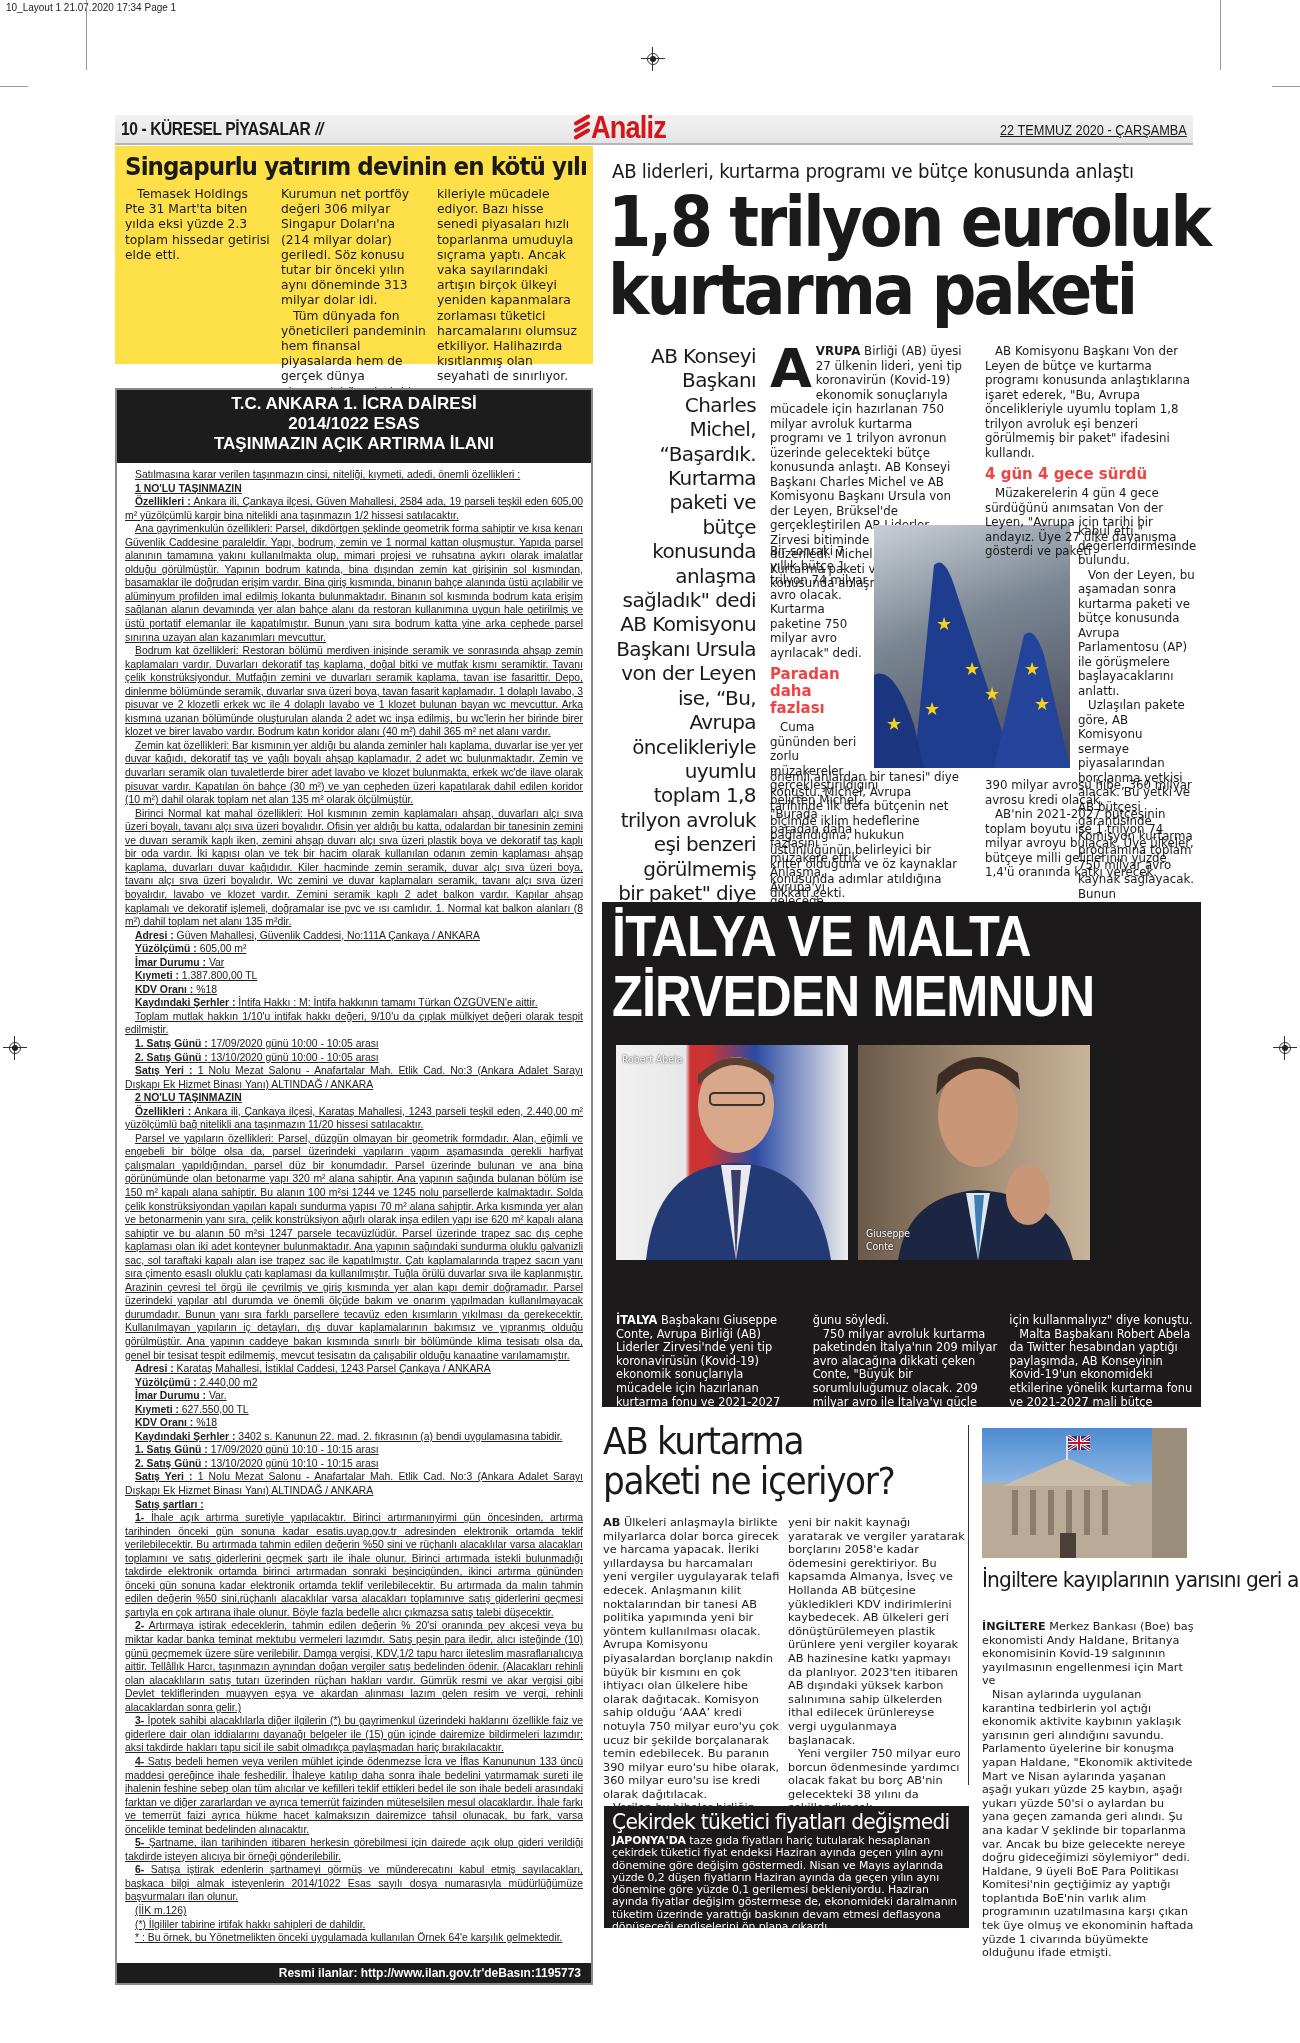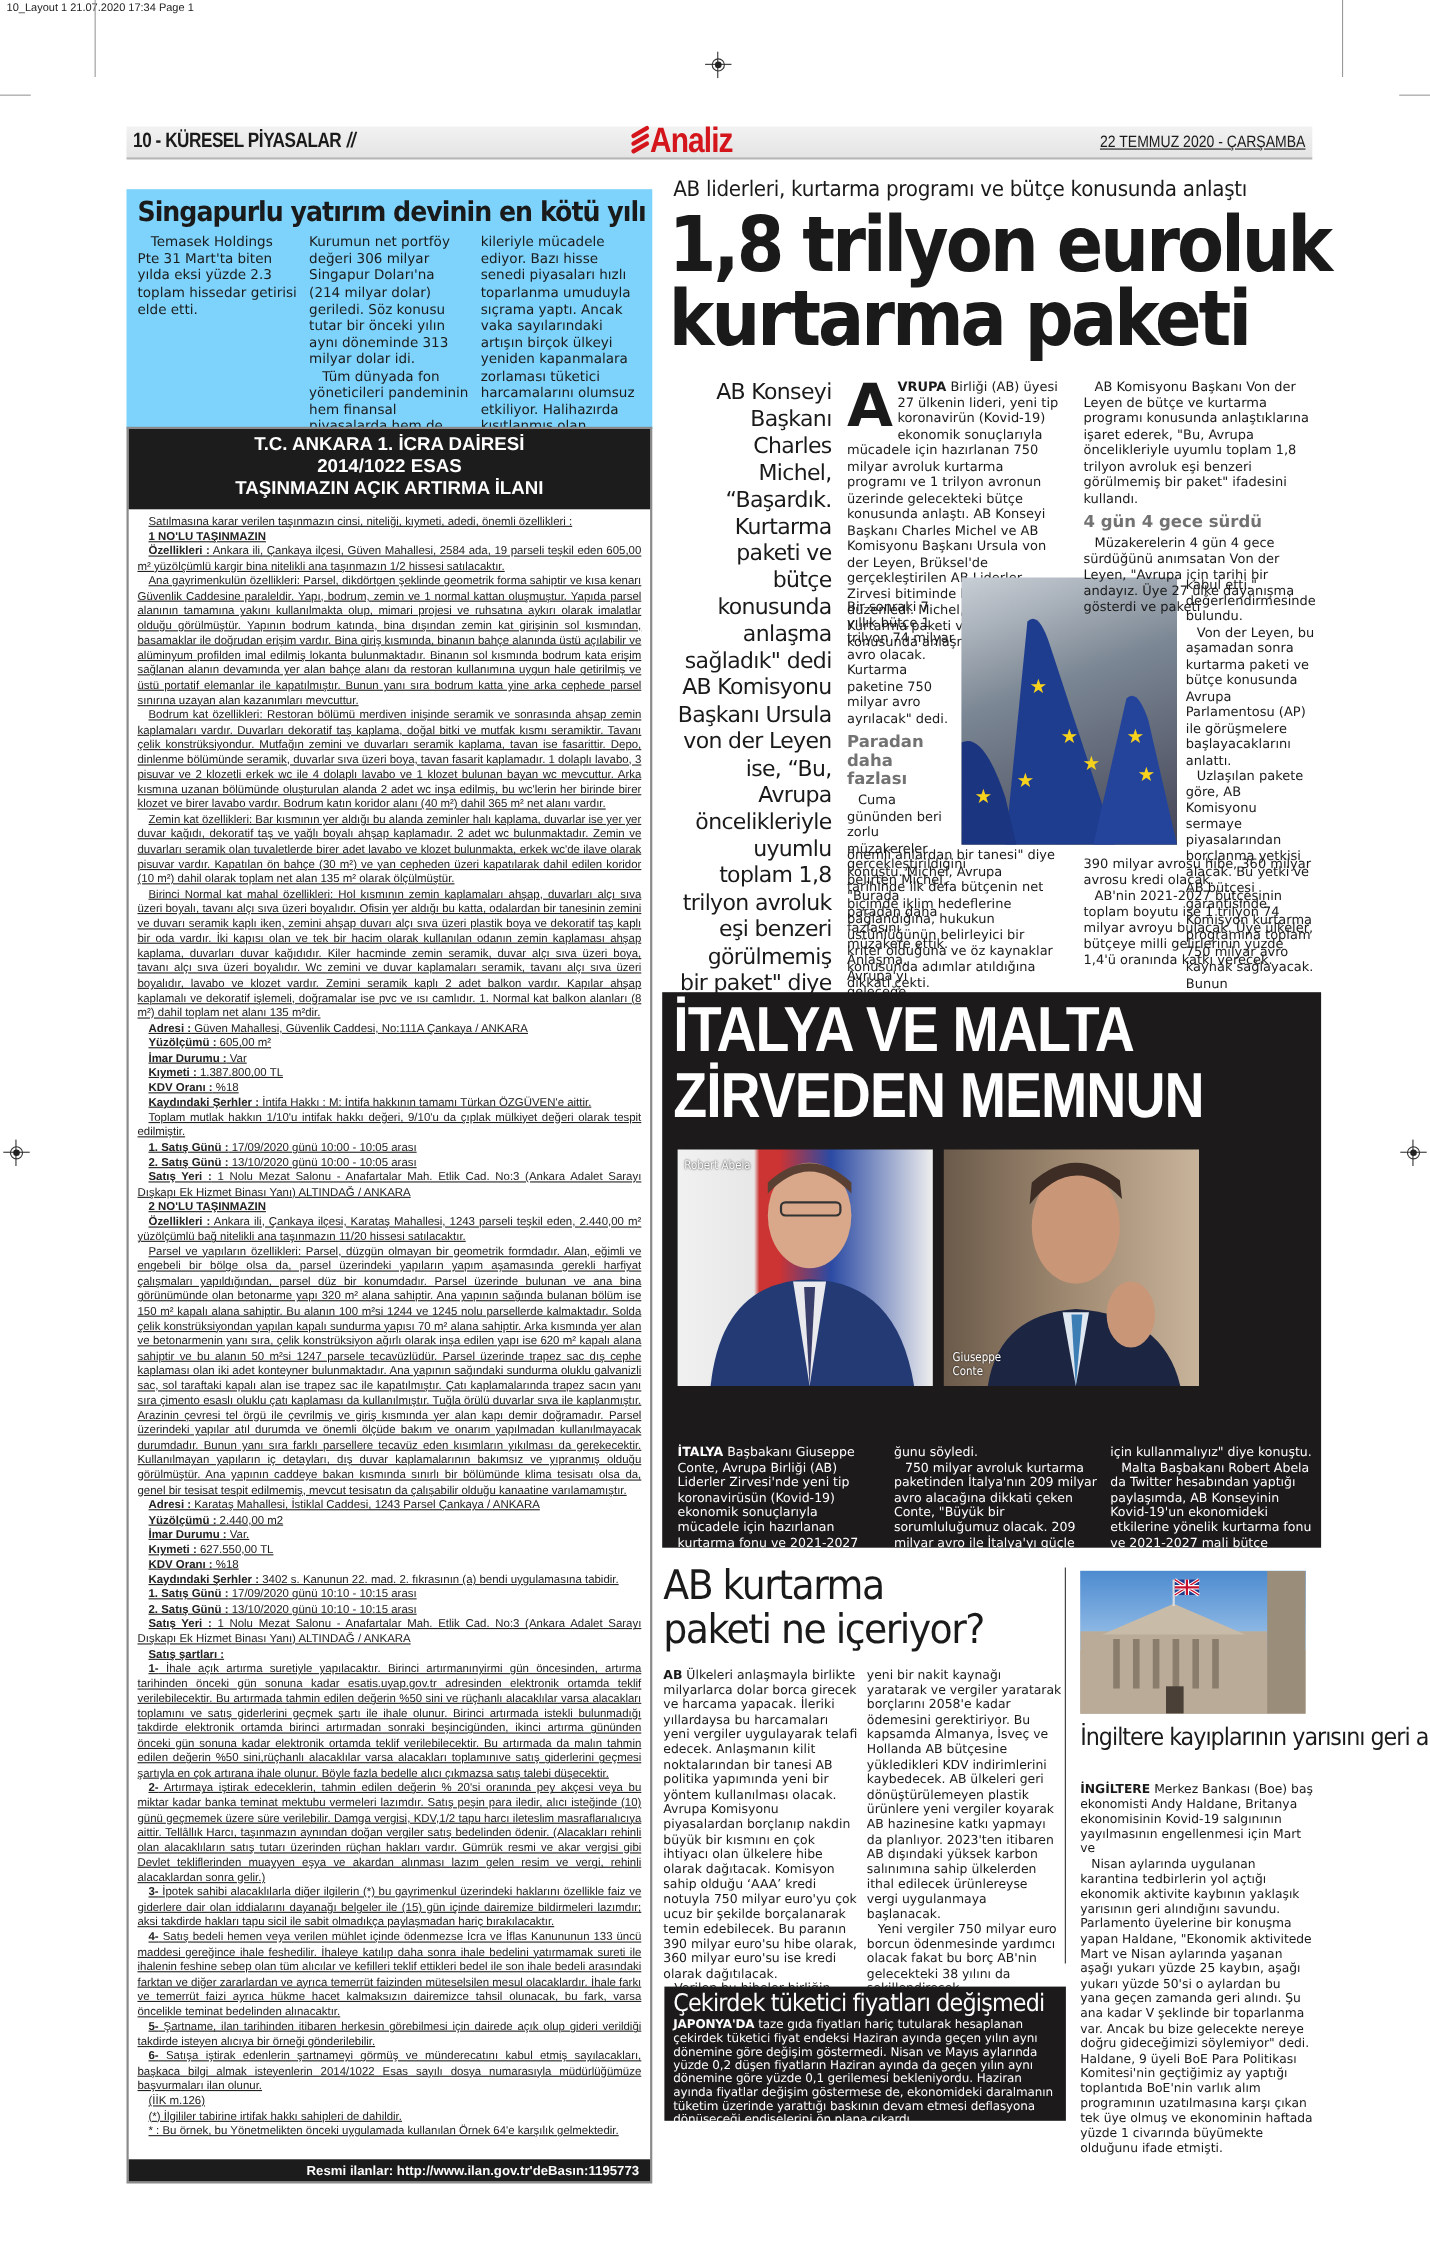--- a/index.html
+++ b/index.html
@@ -20,42 +20,42 @@
     background: linear-gradient(#f2f2f2, #e4e4e4); border-bottom: 2px solid #b5b5b5; }
   .sec-title { position: absolute; left: 6px; top: 3px; font: bold 19px "Liberation Sans", sans-serif; letter-spacing: -0.5px; transform: scaleX(0.82); transform-origin: left; color: #1b1b1b; }
   .sec-slash { font-style: italic; font-weight: 900; margin-left: 6px; }
   .logo { position: absolute; left: 458px; top: -4px; height: 32px; display:flex; align-items:center; }
   .logo-swirl { width: 18px; height: 26px; position: relative; }
   .logo-swirl span { position:absolute; left:0; width:18px; height:4px; background:#d4161c; border-radius:4px; transform: rotate(-30deg); }
   .logo-text { font: 900 32px "Liberation Sans", sans-serif; color: #d4161c; letter-spacing: -1px; transform: scaleX(0.85); transform-origin:left; }
   .date { position: absolute; right: 6px; top: 6px; font: 15px "Liberation Sans", sans-serif; text-decoration: underline; transform: scaleX(0.85); transform-origin: right; }
 
   
-  .sg-box { position: absolute; left: 115px; top: 172px; width: 478px; height: 218px; background: #7dd3fc; padding: 6px 10px; }
+  .sg-box { position: absolute; left: 115px; top: 146px; width: 478px; height: 218px; background: #fde047; padding: 6px 10px; }
   .sg-title { font: bold 25px "DejaVu Sans", sans-serif; letter-spacing: -1px; transform: scaleX(0.92); transform-origin: left; white-space: nowrap; margin-bottom: 6px; }
   .cols3 { display: grid; grid-template-columns: 1fr 1fr 1fr; gap: 10px; font: 12.3px/15.2px "DejaVu Sans", sans-serif; }
   .cols3 p { text-indent: 12px; }
   .cols3 p.lead { text-indent: 0; }
 
   
   .legal { position: absolute; left: 115px; top: 388px; width: 478px; height: 1597px; border: 2px solid #8a8a8a; }
   .legal-head { background: #1c1c1c; color: #fff; text-align: center; font: bold 17px/20px "Liberation Sans", sans-serif; padding: 4px 0; height: 73px; }
   .legal-body { padding: 5px 8px; font: 10.4px/13.55px "Liberation Sans", sans-serif; color: #222; text-align: justify; text-decoration: underline; }
   .legal-body p { text-indent: 10px; }
   .legal-body b { font-weight: bold; }
   .legal-foot { position: absolute; left: 0; bottom: 0; width: 100%; height: 20px; background: #1c1c1c; color: #fff; font: bold 12px/20px "Liberation Sans", sans-serif; display: flex; justify-content: flex-end; padding: 0 10px; }
 
   
   .kicker { position: absolute; left: 612px; top: 160px; font: 19.5px "DejaVu Sans", sans-serif; letter-spacing: -0.3px; white-space: nowrap; transform: scaleX(0.93); transform-origin: left; }
   .headline { position: absolute; left: 608px; top: 188px; font: bold 70px/68px "DejaVu Sans", sans-serif; letter-spacing: -3px; white-space: nowrap; transform: scaleX(0.89); transform-origin: left; }
   .pull-quote { position: absolute; left: 614px; top: 344px; width: 142px; text-align: right; font: 20px/24.4px "DejaVu Sans", sans-serif; letter-spacing: -0.6px; }
   .eu-col { position: absolute; font: 11.8px/14.5px "DejaVu Sans", sans-serif; }
   .eu-col p { text-indent: 10px; }
   .drop { float: left; font: bold 54px/46px "DejaVu Sans", sans-serif; margin: 2px 4px 0 0; }
-  .subhead-red { color: #737373; font: bold 15px/17px "DejaVu Sans", sans-serif; margin: 6px 0 3px; }
+  .subhead-red { color: #ef4444; font: bold 15px/17px "DejaVu Sans", sans-serif; margin: 6px 0 3px; }
   .flag-photo { position: absolute; left: 874px; top: 525px; width: 196px; height: 243px; overflow: hidden;
     background: linear-gradient(160deg, #c9cfd6 0%, #9aa3ad 25%, #7b8794 40%, #445 100%); }
 
   
   .im-box { position: absolute; left: 602px; top: 902px; width: 599px; height: 505px; background: #1c1a1a; color: #fff; }
   .im-title { position: absolute; left: 10px; top: 4px; font: 900 58px/60px "Liberation Sans", sans-serif; letter-spacing: -1px; transform: scaleX(0.87); transform-origin: left; white-space: nowrap; }
   .photo { position: absolute; top: 1045px; height: 215px; overflow: hidden; }
   .photo-cap { position: absolute; color: #fff; font: 11px/13px "DejaVu Sans", sans-serif; text-shadow: 0 0 2px #000; transform: scaleX(0.85); transform-origin: left; }
   .im-cols { position: absolute; left: 616px; top: 1278px; width: 578px; display: grid; grid-template-columns: 1fr 1fr 1fr; gap: 12px; color: #fff; font: 11.4px/13.6px "DejaVu Sans", sans-serif; margin-top: 36px; }
   .im-cols p { text-indent: 10px; }

